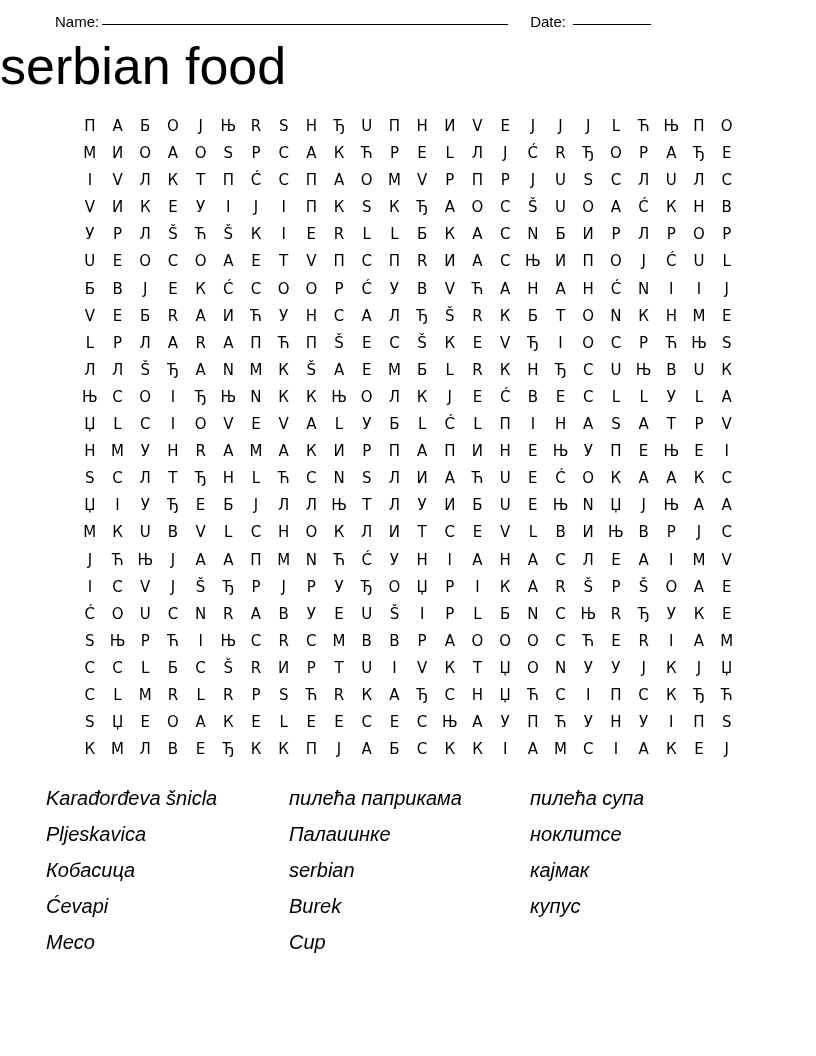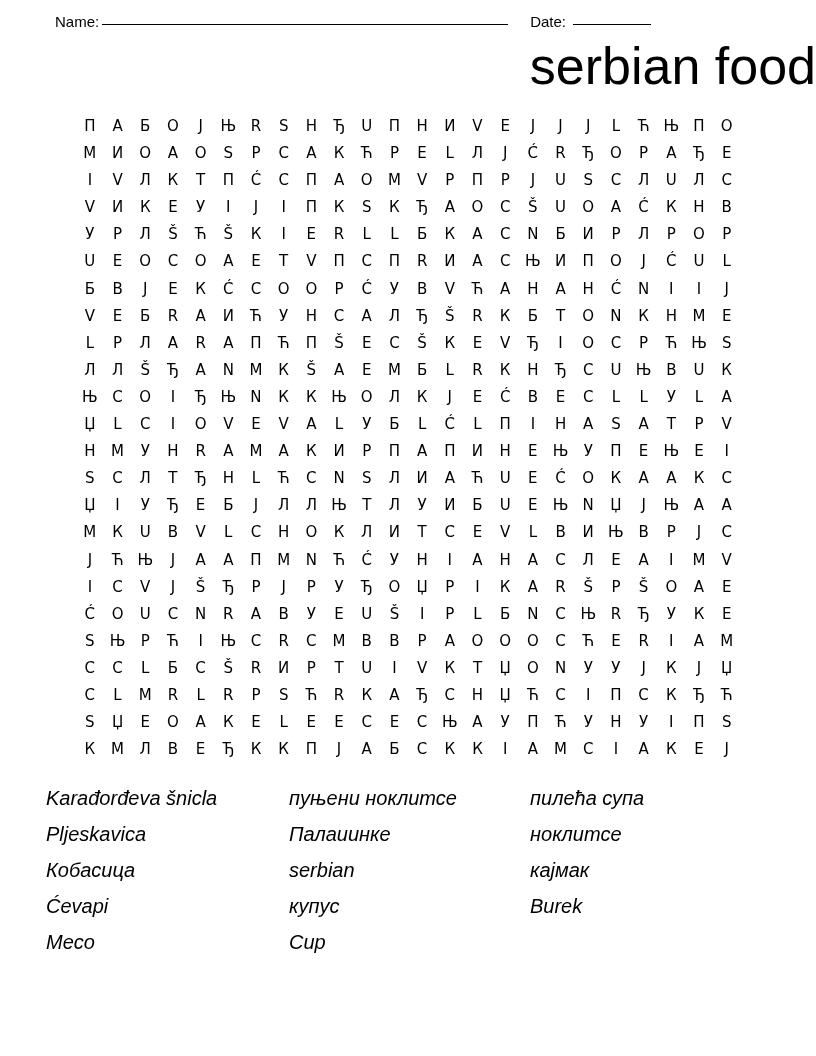--- a/index.html
+++ b/index.html
@@ -48,21 +48,21 @@
   .rule-name { width: 406px; margin-left: 3px; }
   .rule-date { width: 78px; margin-left: 3px; }
   .date-group { margin-left: 22px; white-space: nowrap; margin-top: 35px; }
 
   
   .title {
     position: absolute;
     top: 36px;
     left: 0;
     width: 816px;
-    text-align: right;
+    text-align: left;
     font-size: 52px;
     font-weight: 400;
     line-height: 60px;
     letter-spacing: 0px;
   }
 
   
   .grid {
     position: absolute;
     top: 113px;
@@ -687,27 +687,27 @@
     <div class="cell">С</div>
     <div class="cell">I</div>
     <div class="cell">А</div>
     <div class="cell">К</div>
     <div class="cell">Е</div>
     <div class="cell">Ј</div>
   </div>
 
 <div class="wordlist">
     <div class="word">Karađorđeva šnicla</div>
-    <div class="word">пуњени ноклитсе</div>
+    <div class="word">пилећа паприкама</div>
     <div class="word">пилећа супа</div>
     <div class="word">Pljeskavica</div>
     <div class="word">Палаиинке</div>
     <div class="word">ноклитсе</div>
     <div class="word">Кобасица</div>
     <div class="word">serbian</div>
     <div class="word">кајмак</div>
     <div class="word">Ćevapi</div>
+    <div class="word">Burek</div>
     <div class="word">купус</div>
-    <div class="word">Burek</div>
     <div class="word">Meco</div>
     <div class="word">Сир</div>
     <div class="word empty"></div>
   </div>
 
 </body></html>

